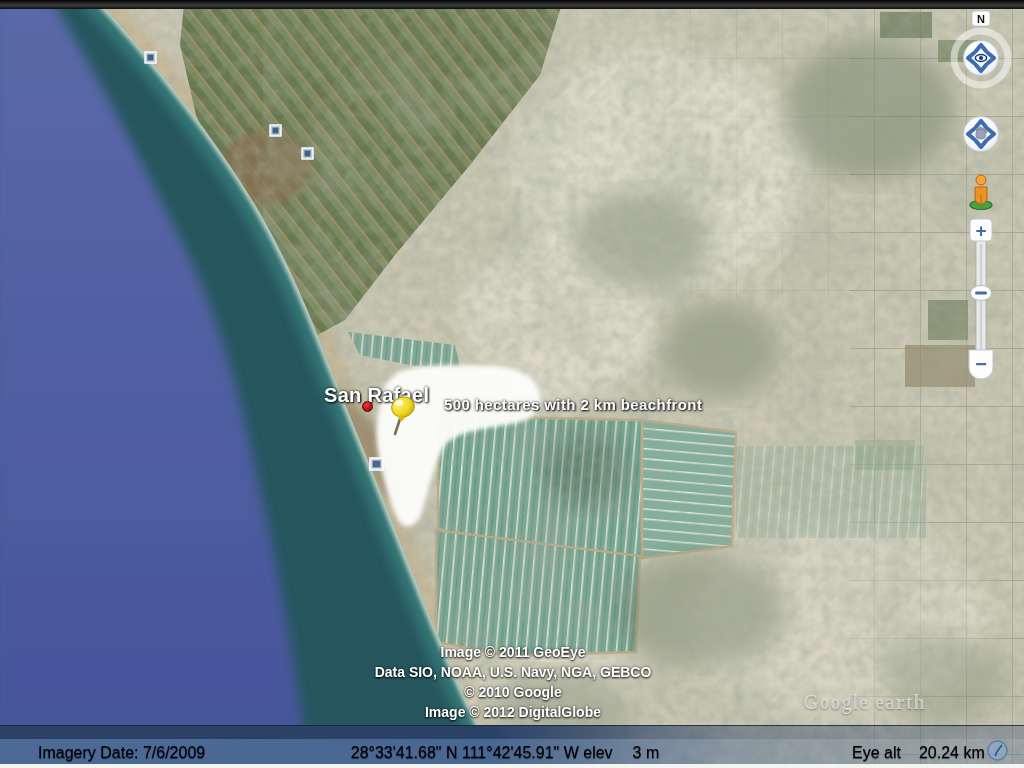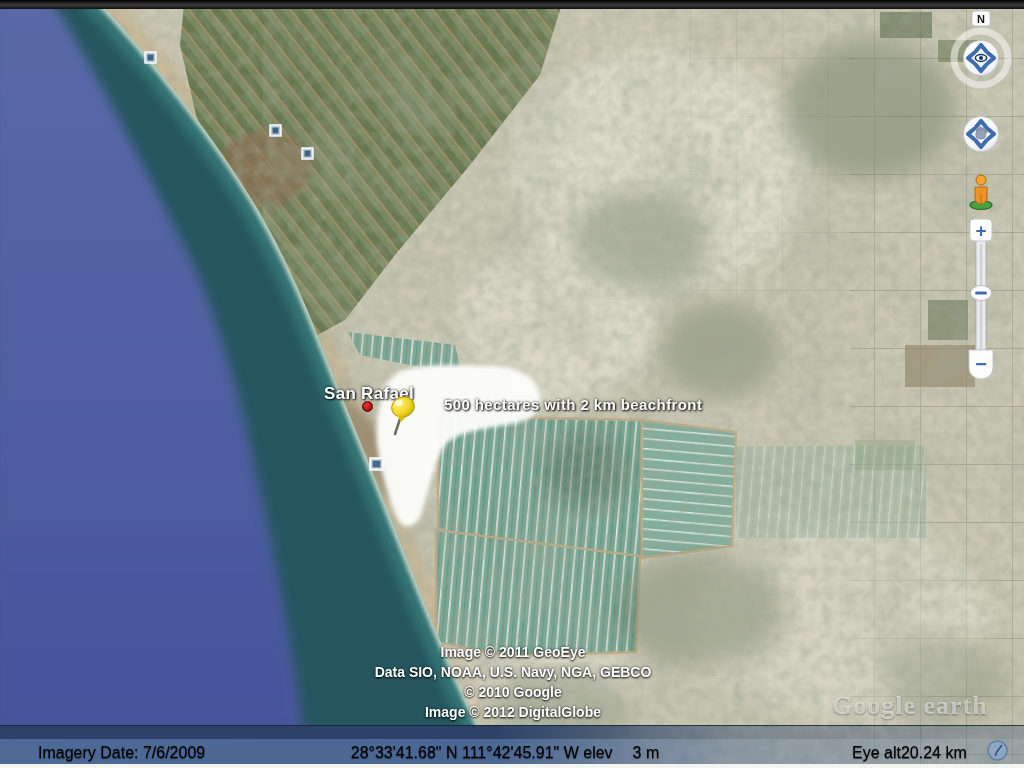--- a/index.html
+++ b/index.html
@@ -11,48 +11,48 @@
   .top-strip{position:absolute;left:0;top:0;width:1024px;height:9px;
     background:linear-gradient(180deg,#000 0%,#3c3c3c 55%,#101010 100%);z-index:40;}
   .bottom-strip{position:absolute;left:0;top:764px;width:1024px;height:4px;background:#f4f4f1;z-index:60;}
 
   
   .terrain{position:absolute;left:0;top:0;z-index:1;cursor:grab;}
 
   
   .map-label{position:absolute;color:#fff;font-weight:bold;white-space:nowrap;z-index:10;
     text-shadow:0 0 3px rgba(0,0,0,.9),1px 1px 2px rgba(0,0,0,.85);}
-  .place-label{left:324px;top:384px;font-size:17px;letter-spacing:.3px;}
+  .place-label{left:324px;top:384px;font-size:20px;letter-spacing:.3px;}
   .place-dot{position:absolute;left:362px;top:401px;width:11px;height:11px;border-radius:50%;z-index:10;
     background:radial-gradient(circle at 40% 35%,#ef3a34,#a80d0d 70%);border:1px solid #4f0707;}
   .property-label{left:420px;top:396px;font-size:15px;letter-spacing:.4px;color:#fdfdfb;margin-left:24px;}
   .pushpin{position:absolute;left:382px;top:393px;z-index:11;}
 
   .attribution{position:absolute;left:323px;top:642px;width:380px;text-align:center;z-index:10;
     color:#fff;font-weight:bold;font-size:14px;line-height:20px;
     text-shadow:0 1px 2px rgba(0,0,0,.85),0 0 3px rgba(0,0,0,.6);}
-  .watermark{position:absolute;left:832px;top:691px;z-index:10;font-family:"Liberation Serif",serif;
-    font-size:26px;font-weight:bold;letter-spacing:1px;color:rgba(255,255,255,.55);
+  .watermark{position:absolute;left:803px;top:691px;z-index:10;font-family:"Liberation Serif",serif;
+    font-size:20px;font-weight:bold;letter-spacing:1px;color:rgba(255,255,255,.55);
     text-shadow:0 1px 2px rgba(70,70,60,.55);}
 
   
   .nav-controls{position:absolute;left:940px;top:8px;z-index:30;}
   .nav-controls .clickable{cursor:pointer;}
 
   
   .statusbar{position:absolute;left:0;top:725px;width:1024px;height:39px;z-index:50;
     color:#f2f5fa;font-size:13px;font-weight:bold;}
   .sb-top{position:absolute;left:0;top:0;width:100%;height:14px;border-top:1px solid rgba(20,33,58,.8);
     background:linear-gradient(90deg,#2b4166 0%,#2b4166 48%,rgba(43,65,102,.45) 72%,rgba(43,65,102,.32) 100%);}
   .sb-main{position:absolute;left:0;top:14px;width:100%;height:25px;
     background:linear-gradient(90deg,#4d6a97 0%,#4a6692 48%,rgba(74,102,146,.45) 72%,rgba(70,98,142,.32) 100%);}
   .sb-text{position:absolute;top:744px;z-index:51;text-shadow:0 1px 1px rgba(0,0,0,.6);white-space:nowrap;}
   .sb-left{left:8px;margin-left:30px;}
   .sb-center{left:340px;width:330px;display:flex;justify-content:center;gap:20px;}
-  .sb-right{left:852px;display:flex;}
+  .sb-right{left:852px;display:flex;gap:18px;}
   .spinner{position:absolute;left:987px;top:740px;width:21px;height:21px;z-index:51;}
 </style>
 </head>
 <body>
 
 <div class="stage">
 
   <svg class="terrain" width="1024" height="768" viewBox="0 0 1024 768">
     <defs>
       <linearGradient id="gDeep" x1="0" y1="0" x2="0" y2="1">

